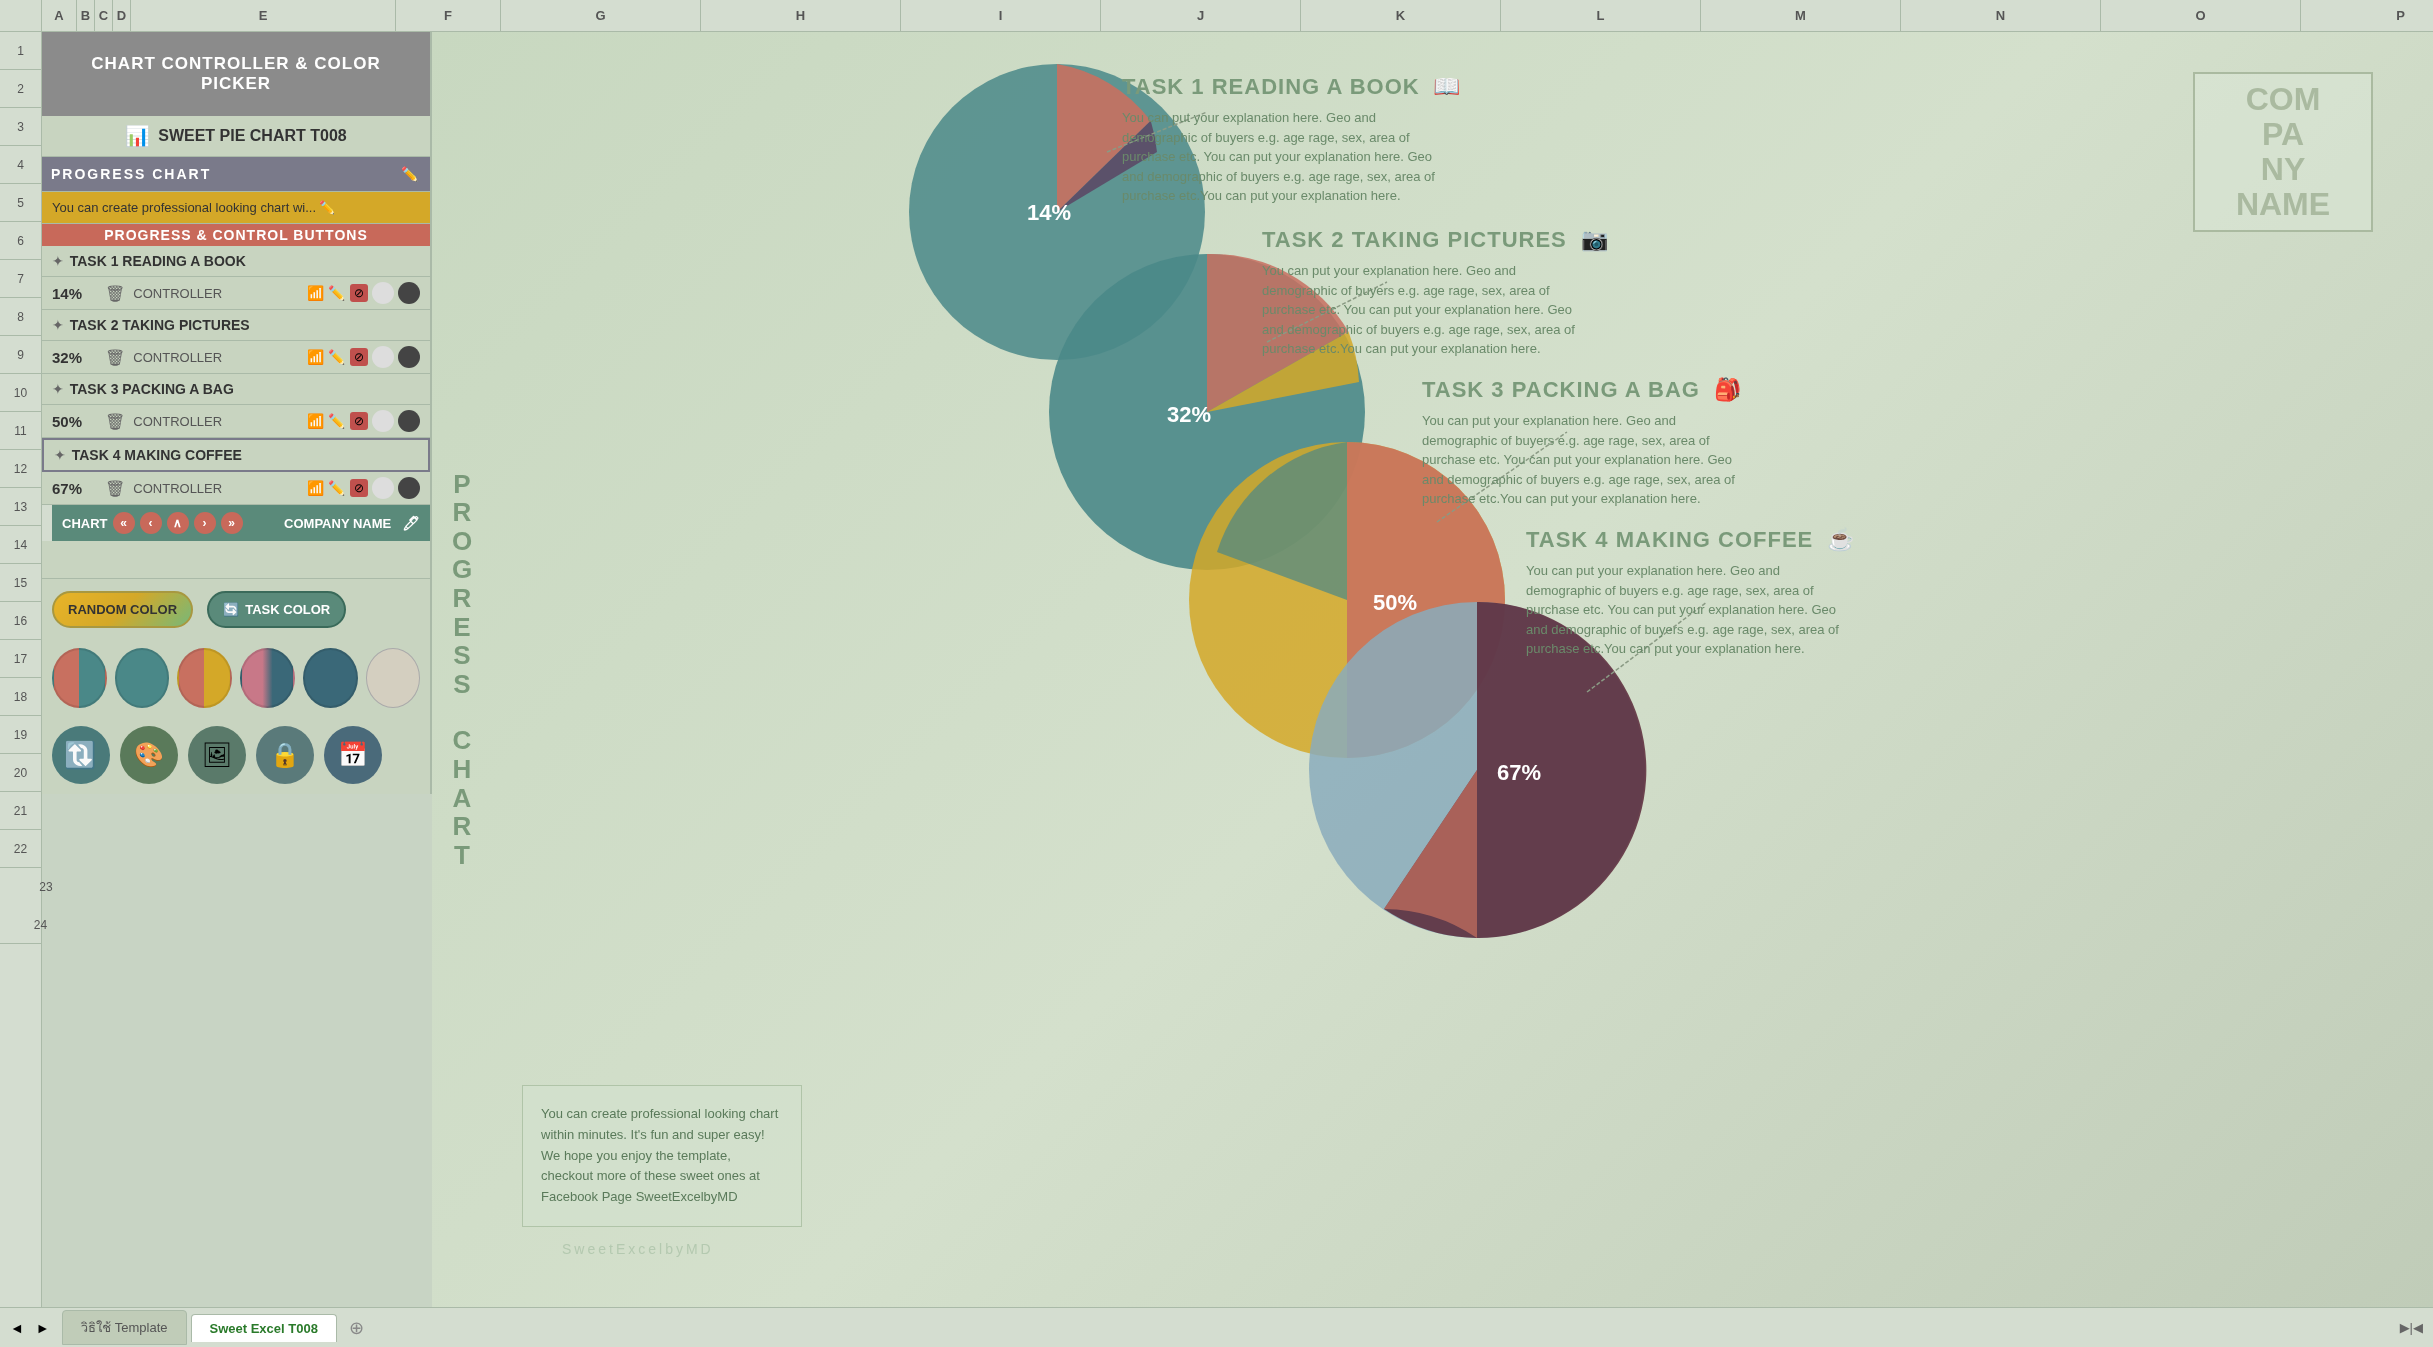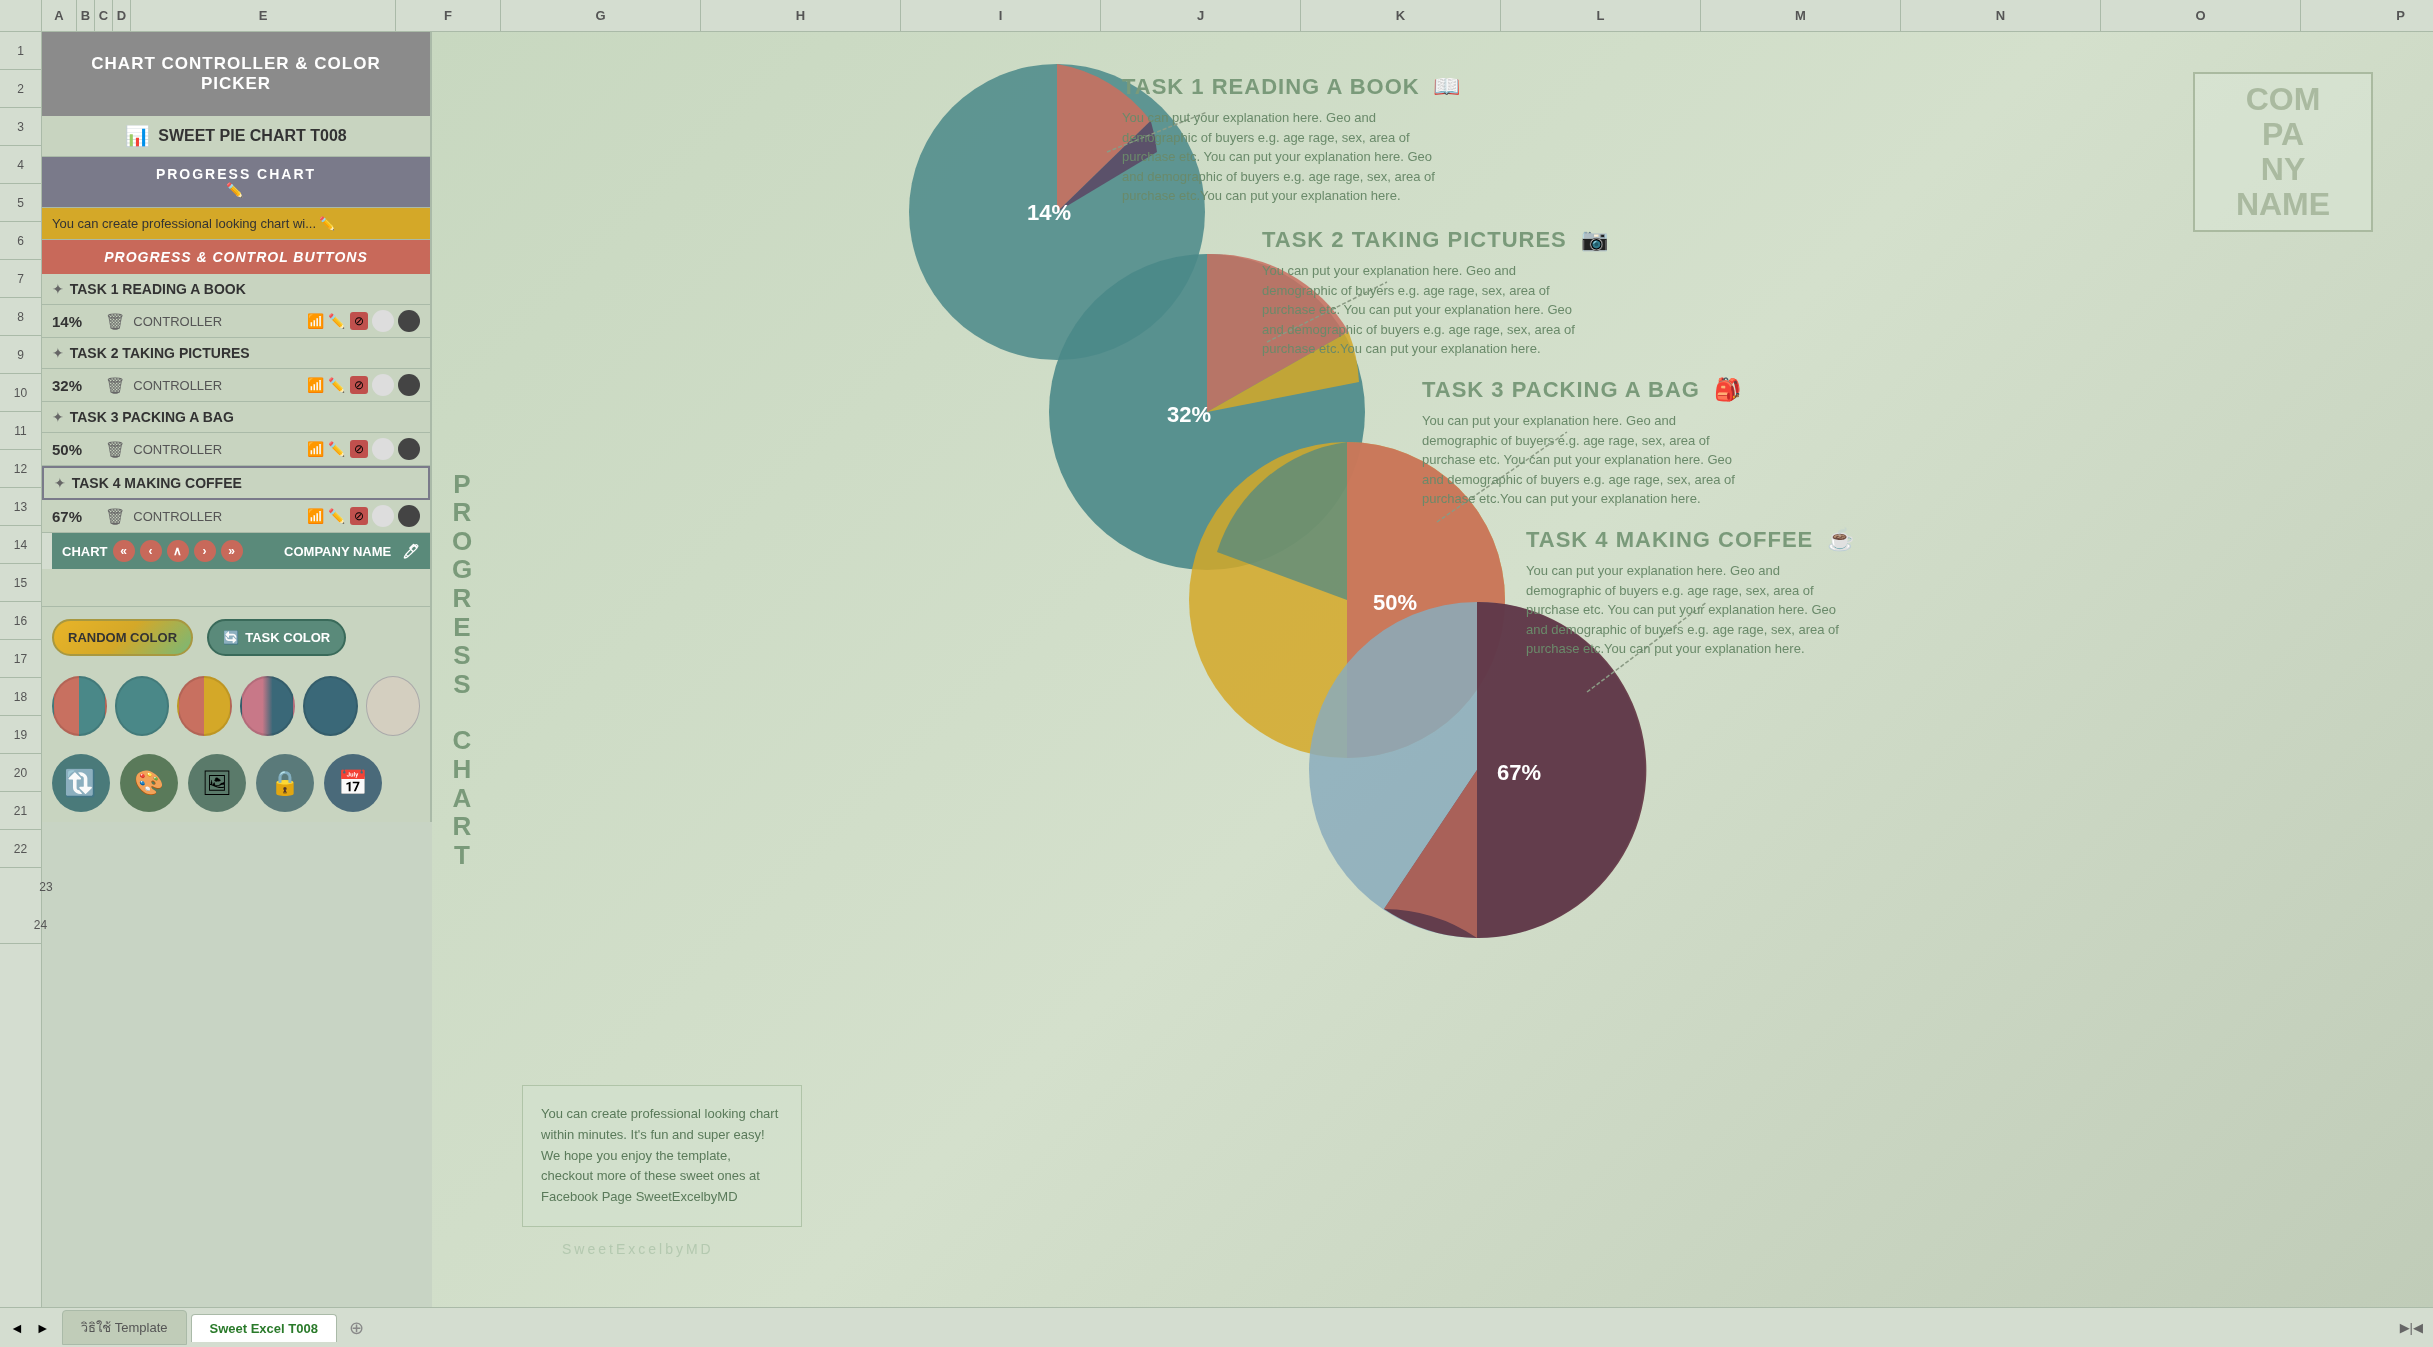--- a/index.html
+++ b/index.html
@@ -113,41 +113,39 @@
       background: #7a7a8a;
       color: white;
       font-size: 14px;
       font-weight: bold;
       text-align: center;
       padding: 9px;
       letter-spacing: 2px;
       display: flex;
       align-items: center;
       justify-content: space-between;
-      flex-direction: column;
     }
 
     .description-row {
       background: #d4a828;
       color: #333;
       font-size: 13px;
       padding: 8px 10px;
       border-top: 1px solid #aabaa8;
     }
 
     .section-buttons {
       background: #c8695a;
       color: white;
       font-size: 14px;
       font-weight: bold;
       text-align: center;
-      padding: 9px;
+      padding: 3px;
       letter-spacing: 1px;
       border-top: 1px solid #aabaa8;
-      font-style: italic;
     }
 
     .task-row {
       background: #c8d4c0;
       border-bottom: 1px solid #aabaa8;
       padding: 7px 10px;
       display: flex;
       align-items: center;
       gap: 6px;
     }

